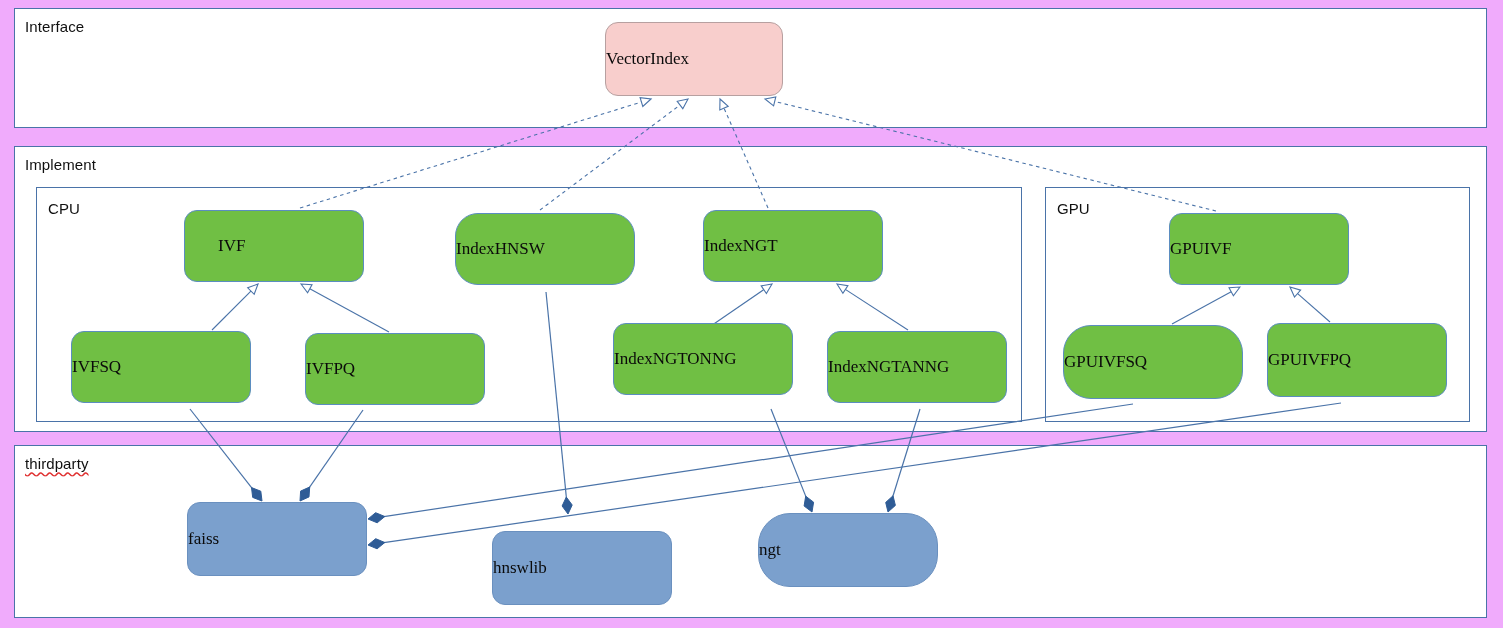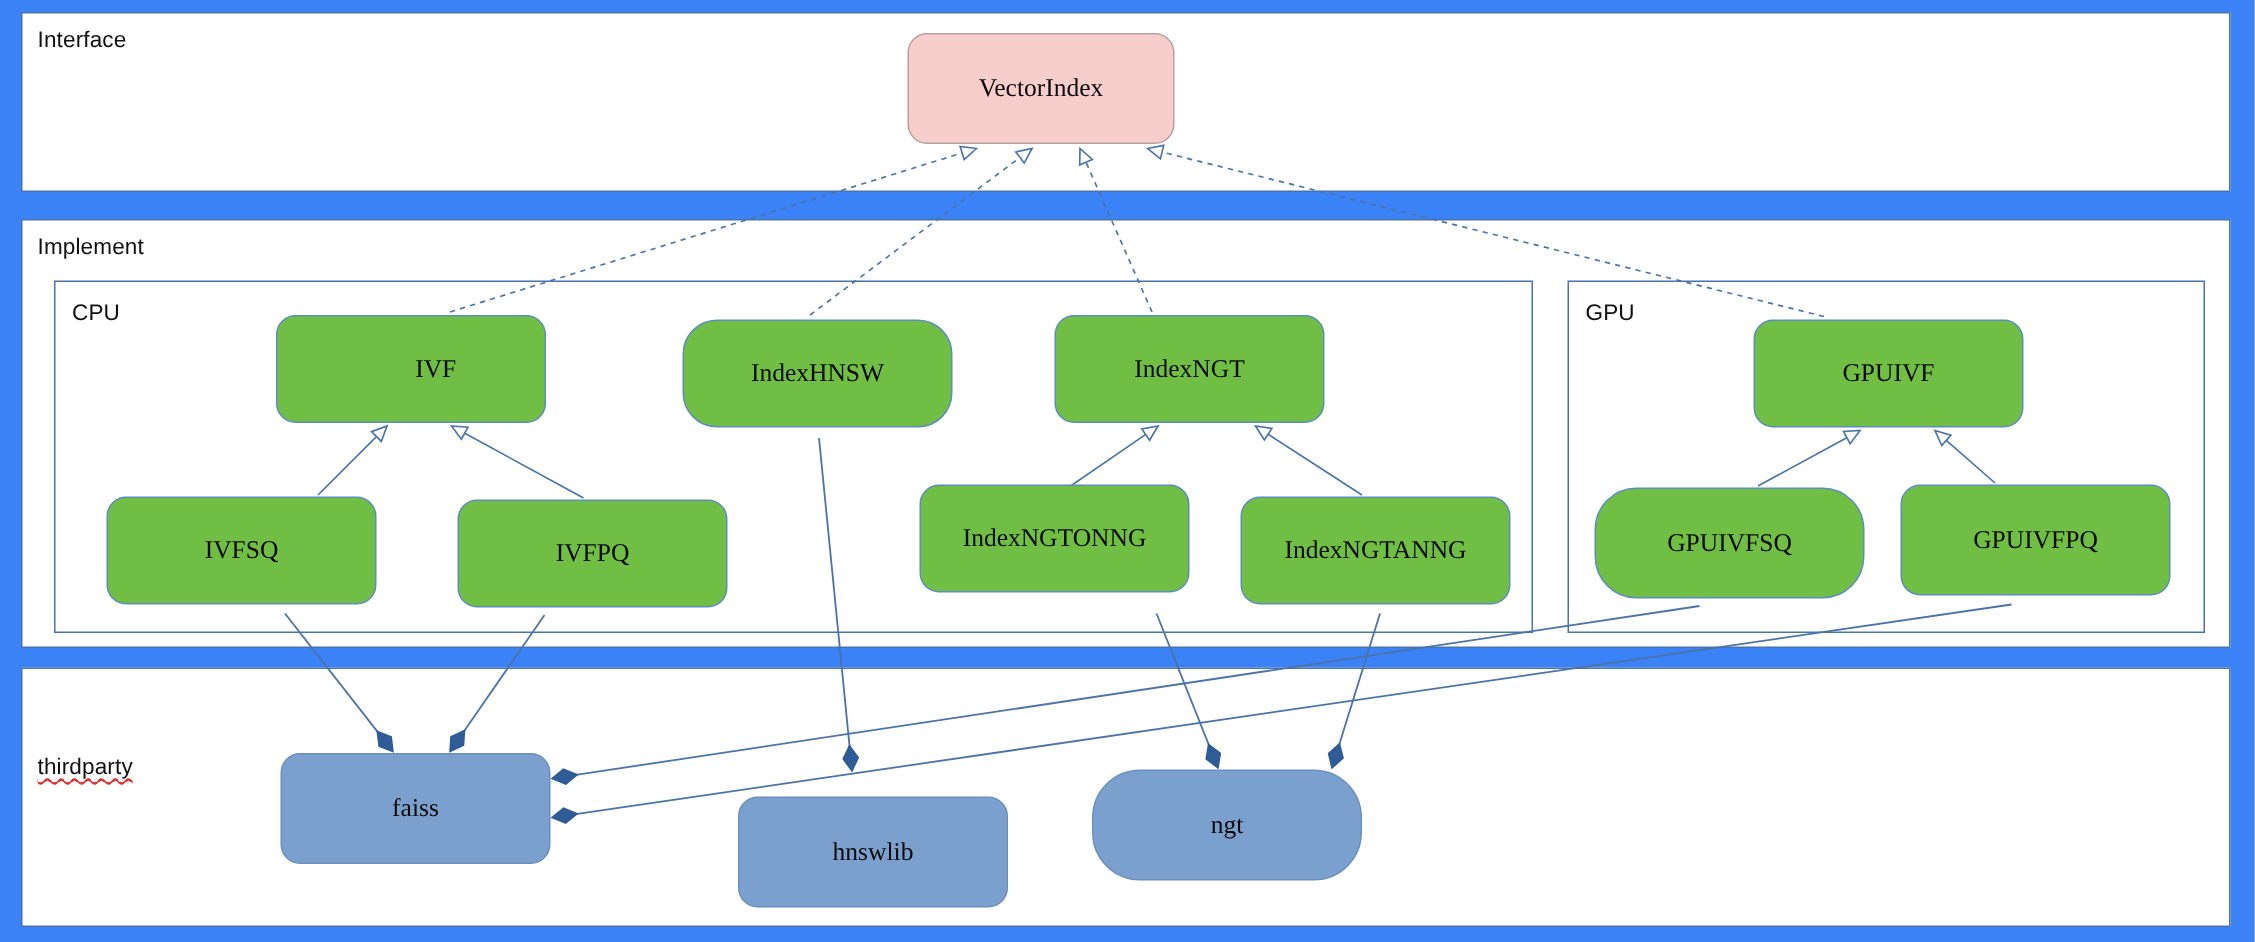--- a/index.html
+++ b/index.html
@@ -1,53 +1,51 @@
 <!DOCTYPE html>
 <html><head>
 <meta charset="utf-8">
 <title>VectorIndex Architecture Diagram</title>
 <style>
   html,body{margin:0;padding:0;background:#ffffff;}
   body{
     font-family:"Liberation Sans", sans-serif;
     width:1503px;height:628px;overflow:hidden;
   }
-  #canvas{position:relative;width:1503px;height:628px;background:#3b82f6;}
+  #canvas{position:relative;width:1503px;height:628px;background:#f0abfc;}
 
   
   .lane{
     position:absolute;
     border:1px solid #4a73a8;
     background:#ffffff;
     box-sizing:border-box;
   }
   .lane-label{
     position:absolute;
     font-size:15px;
     color:#101010;
     font-family:"Liberation Sans", sans-serif;
     white-space:nowrap;
     letter-spacing:.1px;
   }
   .lane-label.misspelled{
     text-decoration:underline wavy #e03030;
     text-decoration-skip-ink:none;
     text-underline-offset:2px;
-    margin-top:48px;
   }
 
   
   .node{
     position:absolute;
     box-sizing:border-box;
     border:1px solid #5e86bb;
     border-radius:13px;
     display:flex;
     align-items:center;
-    justify-content:center;
     font-family:"Liberation Serif", serif;
     font-size:17px;
     color:#0a0a0a;
     text-align:center;
     line-height:1.1;
     z-index:5;
   }
   .node.iface{ background:#f8cecc; border-color:#b7a0a0; }
   .node.impl { background:#70bf44; border-color:#5b8dc0; }
   .node.third{ background:#7ba0cd; border-color:#6a90bf; }
@@ -148,17 +146,17 @@
       </div>
       <div class="node impl" style="left: 1267px; top: 323px; width: 180px; height: 74px;">
         <span>GPUIVFPQ</span>
       </div>
       <div class="node third" style="left: 187px; top: 502px; width: 180px; height: 74px;">
         <span>faiss</span>
       </div>
       <div class="node third" style="left: 492px; top: 515px; width: 180px; height: 74px; margin-top: 16px;">
         <span>hnswlib</span>
       </div>
-      <div class="node third" style="left: 728px; top: 513px; width: 180px; height: 74px; border-radius: 32px;">
+      <div class="node third" style="left: 758px; top: 513px; width: 180px; height: 74px; border-radius: 32px;">
         <span>ngt</span>
       </div>
     </div>
 </div>
 
 </body></html>

